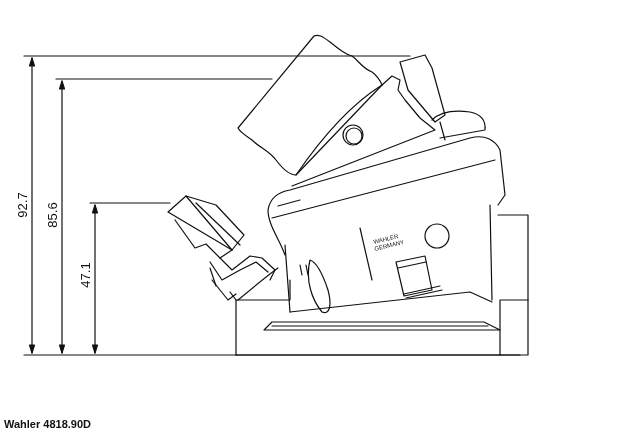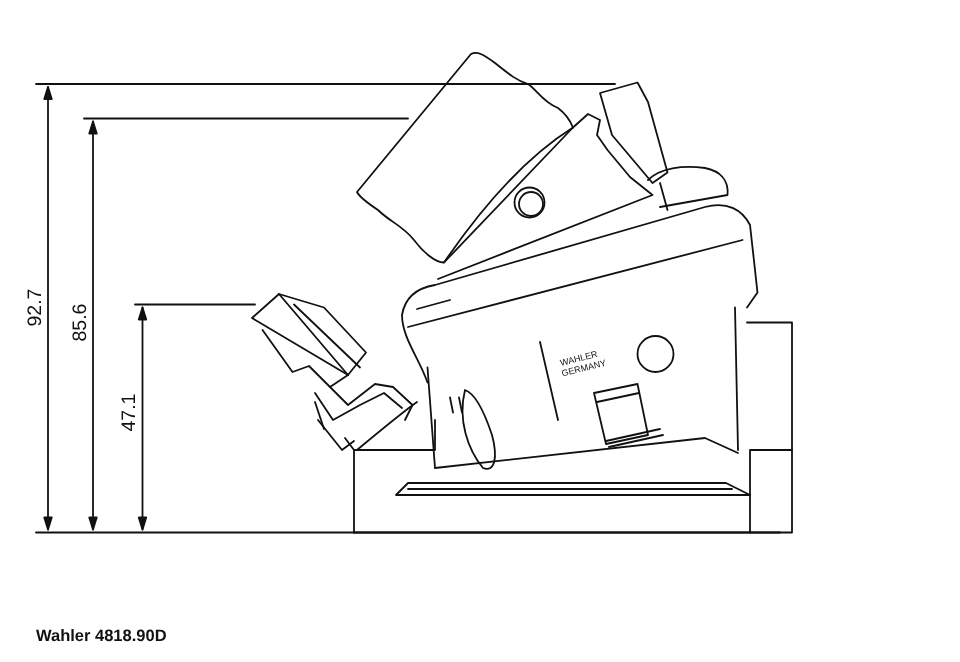--- a/index.html
+++ b/index.html
@@ -1,19 +1,19 @@
 <!DOCTYPE html>
 <html><head>
   <meta charset="utf-8">
   <style>
     html, body { margin: 0; padding: 0; background: #ffffff; }
     body { width: 640px; height: 441px; position: relative; overflow: hidden; }
     #drawing { position: absolute; left: 0; top: 0; width: 640px; height: 441px; }
     .caption {
-      position: absolute; left: 24px; top: 418px;
+      position: absolute; left: 4px; top: 418px;
       font-family: "Liberation Sans", sans-serif; font-weight: bold; font-size: 11px; color: #111;
     }
     .dimtext {
       font-family: "Liberation Sans", sans-serif; font-size: 13px; fill: #111;
     }
     .stamp { font-family: "Liberation Sans", sans-serif; font-size: 6px; fill: #111; }
   </style>
 </head>
 <body>
 

